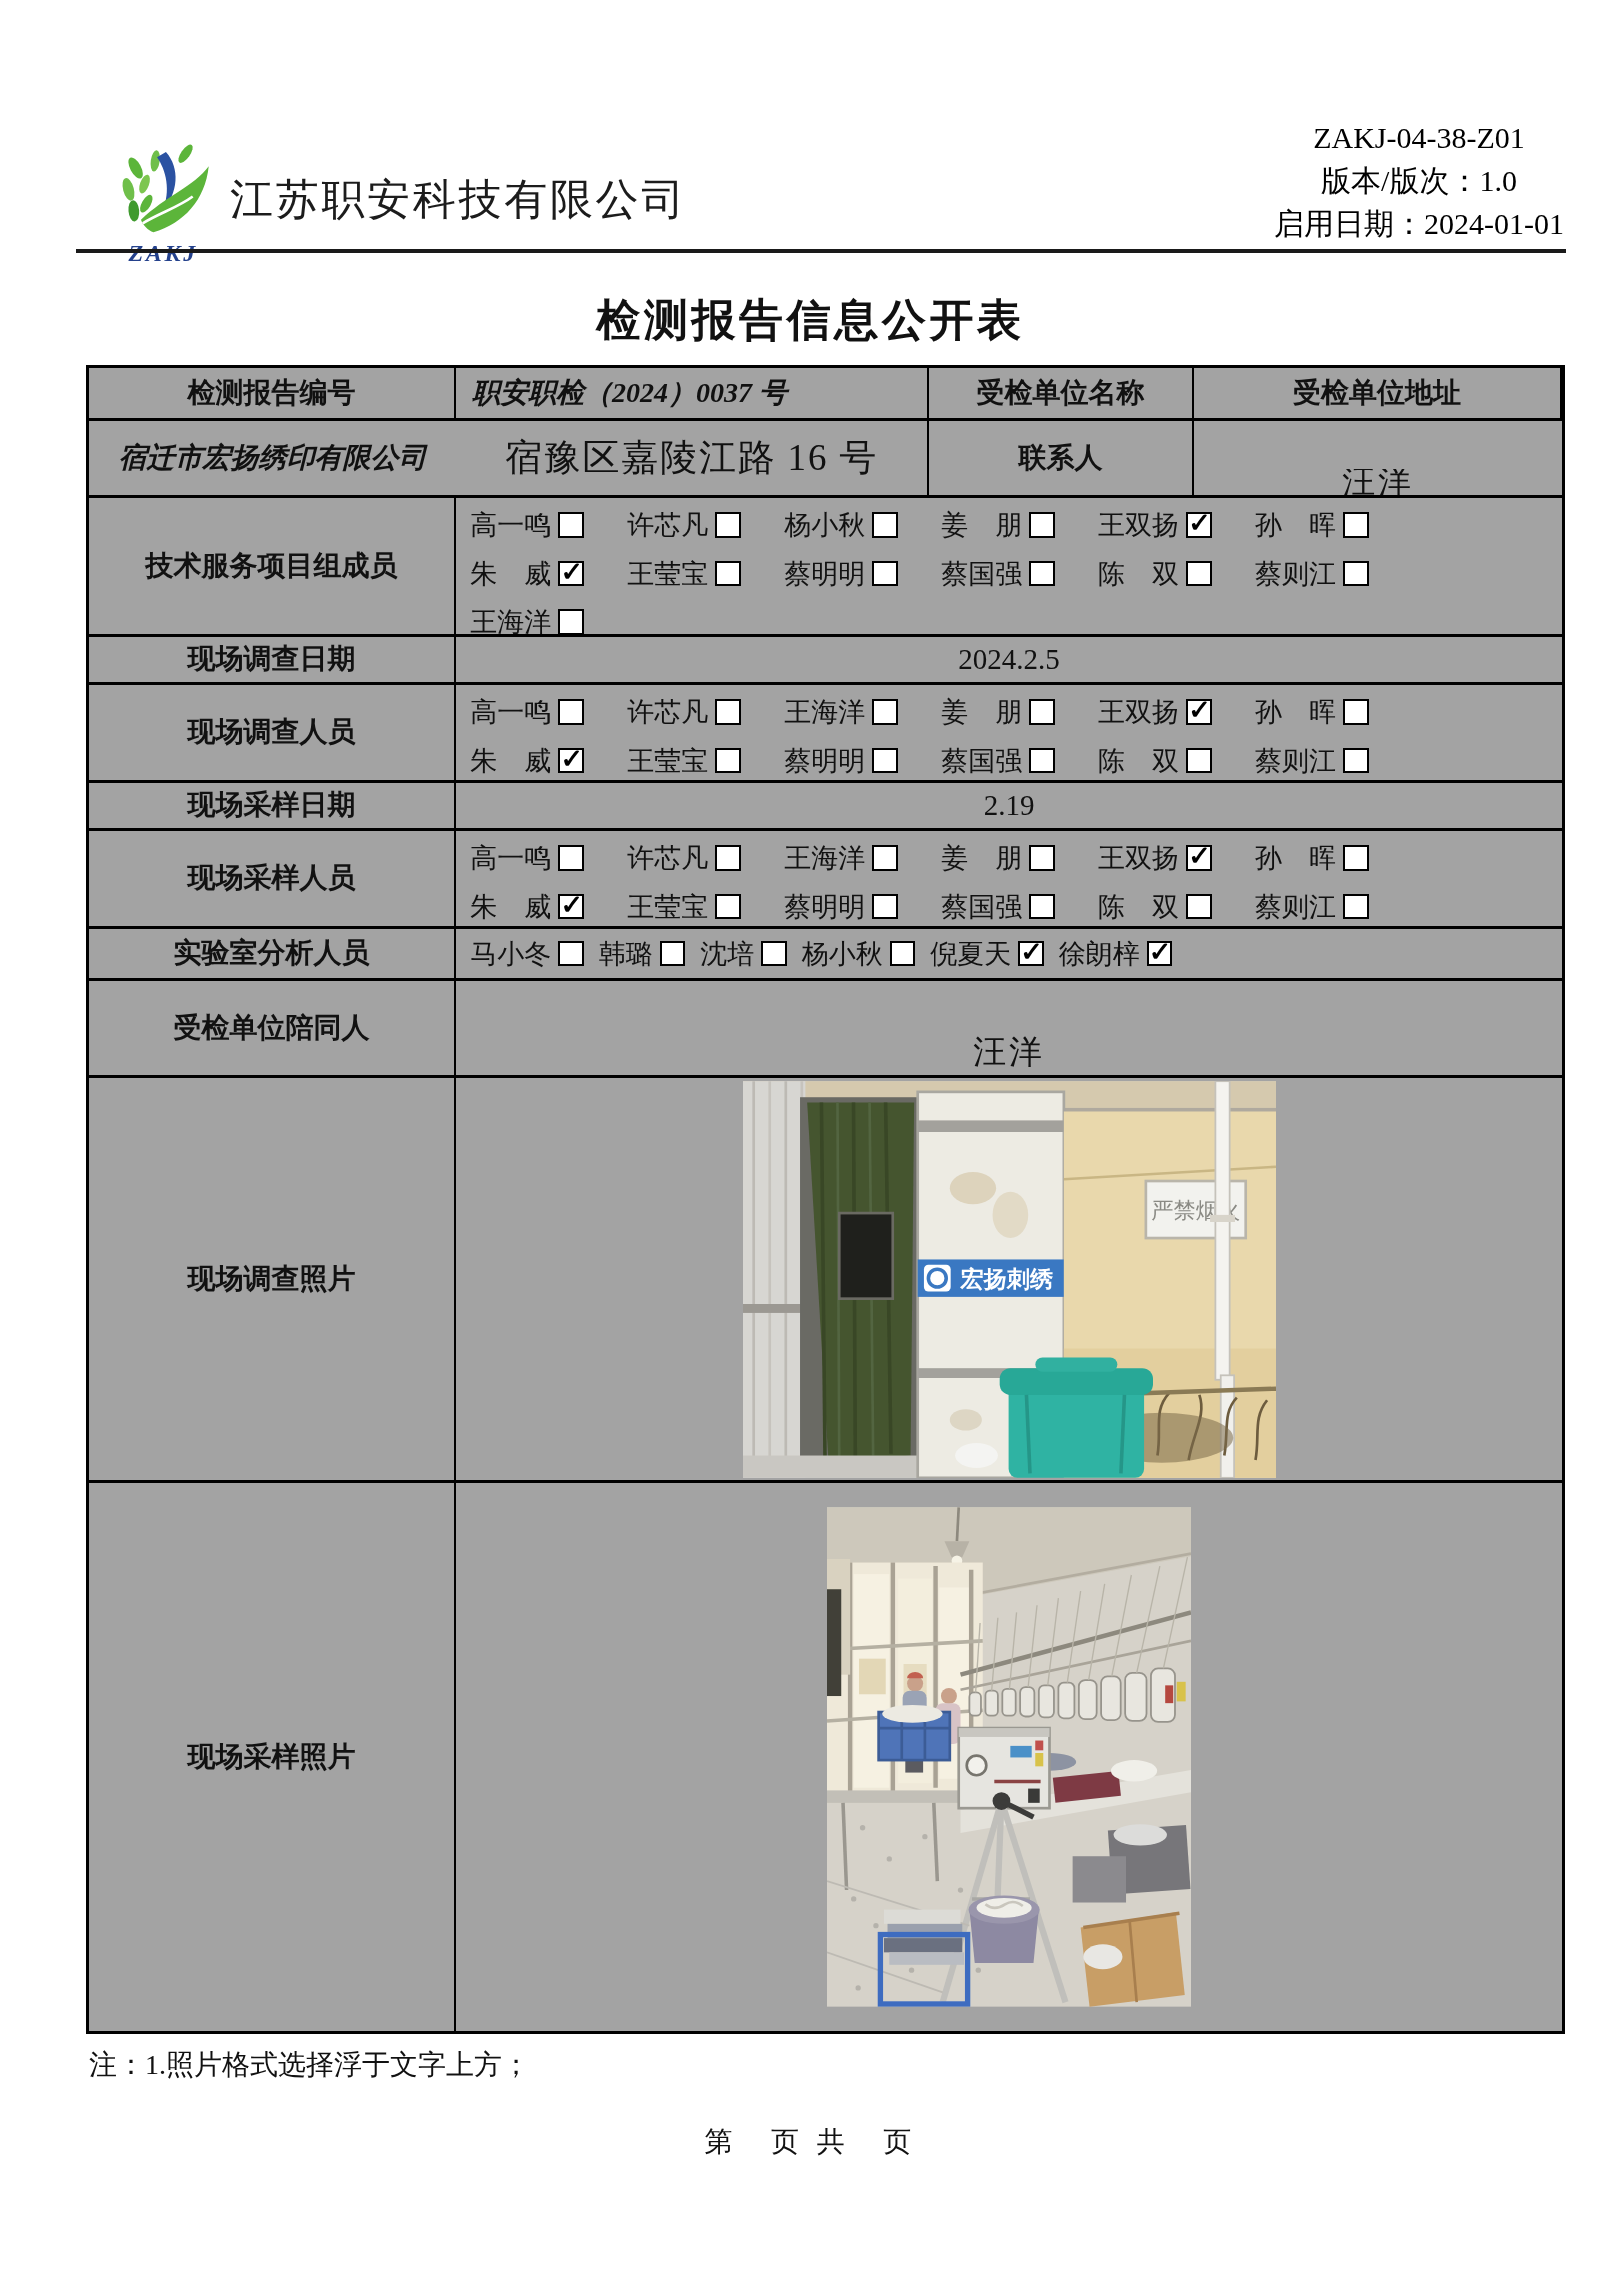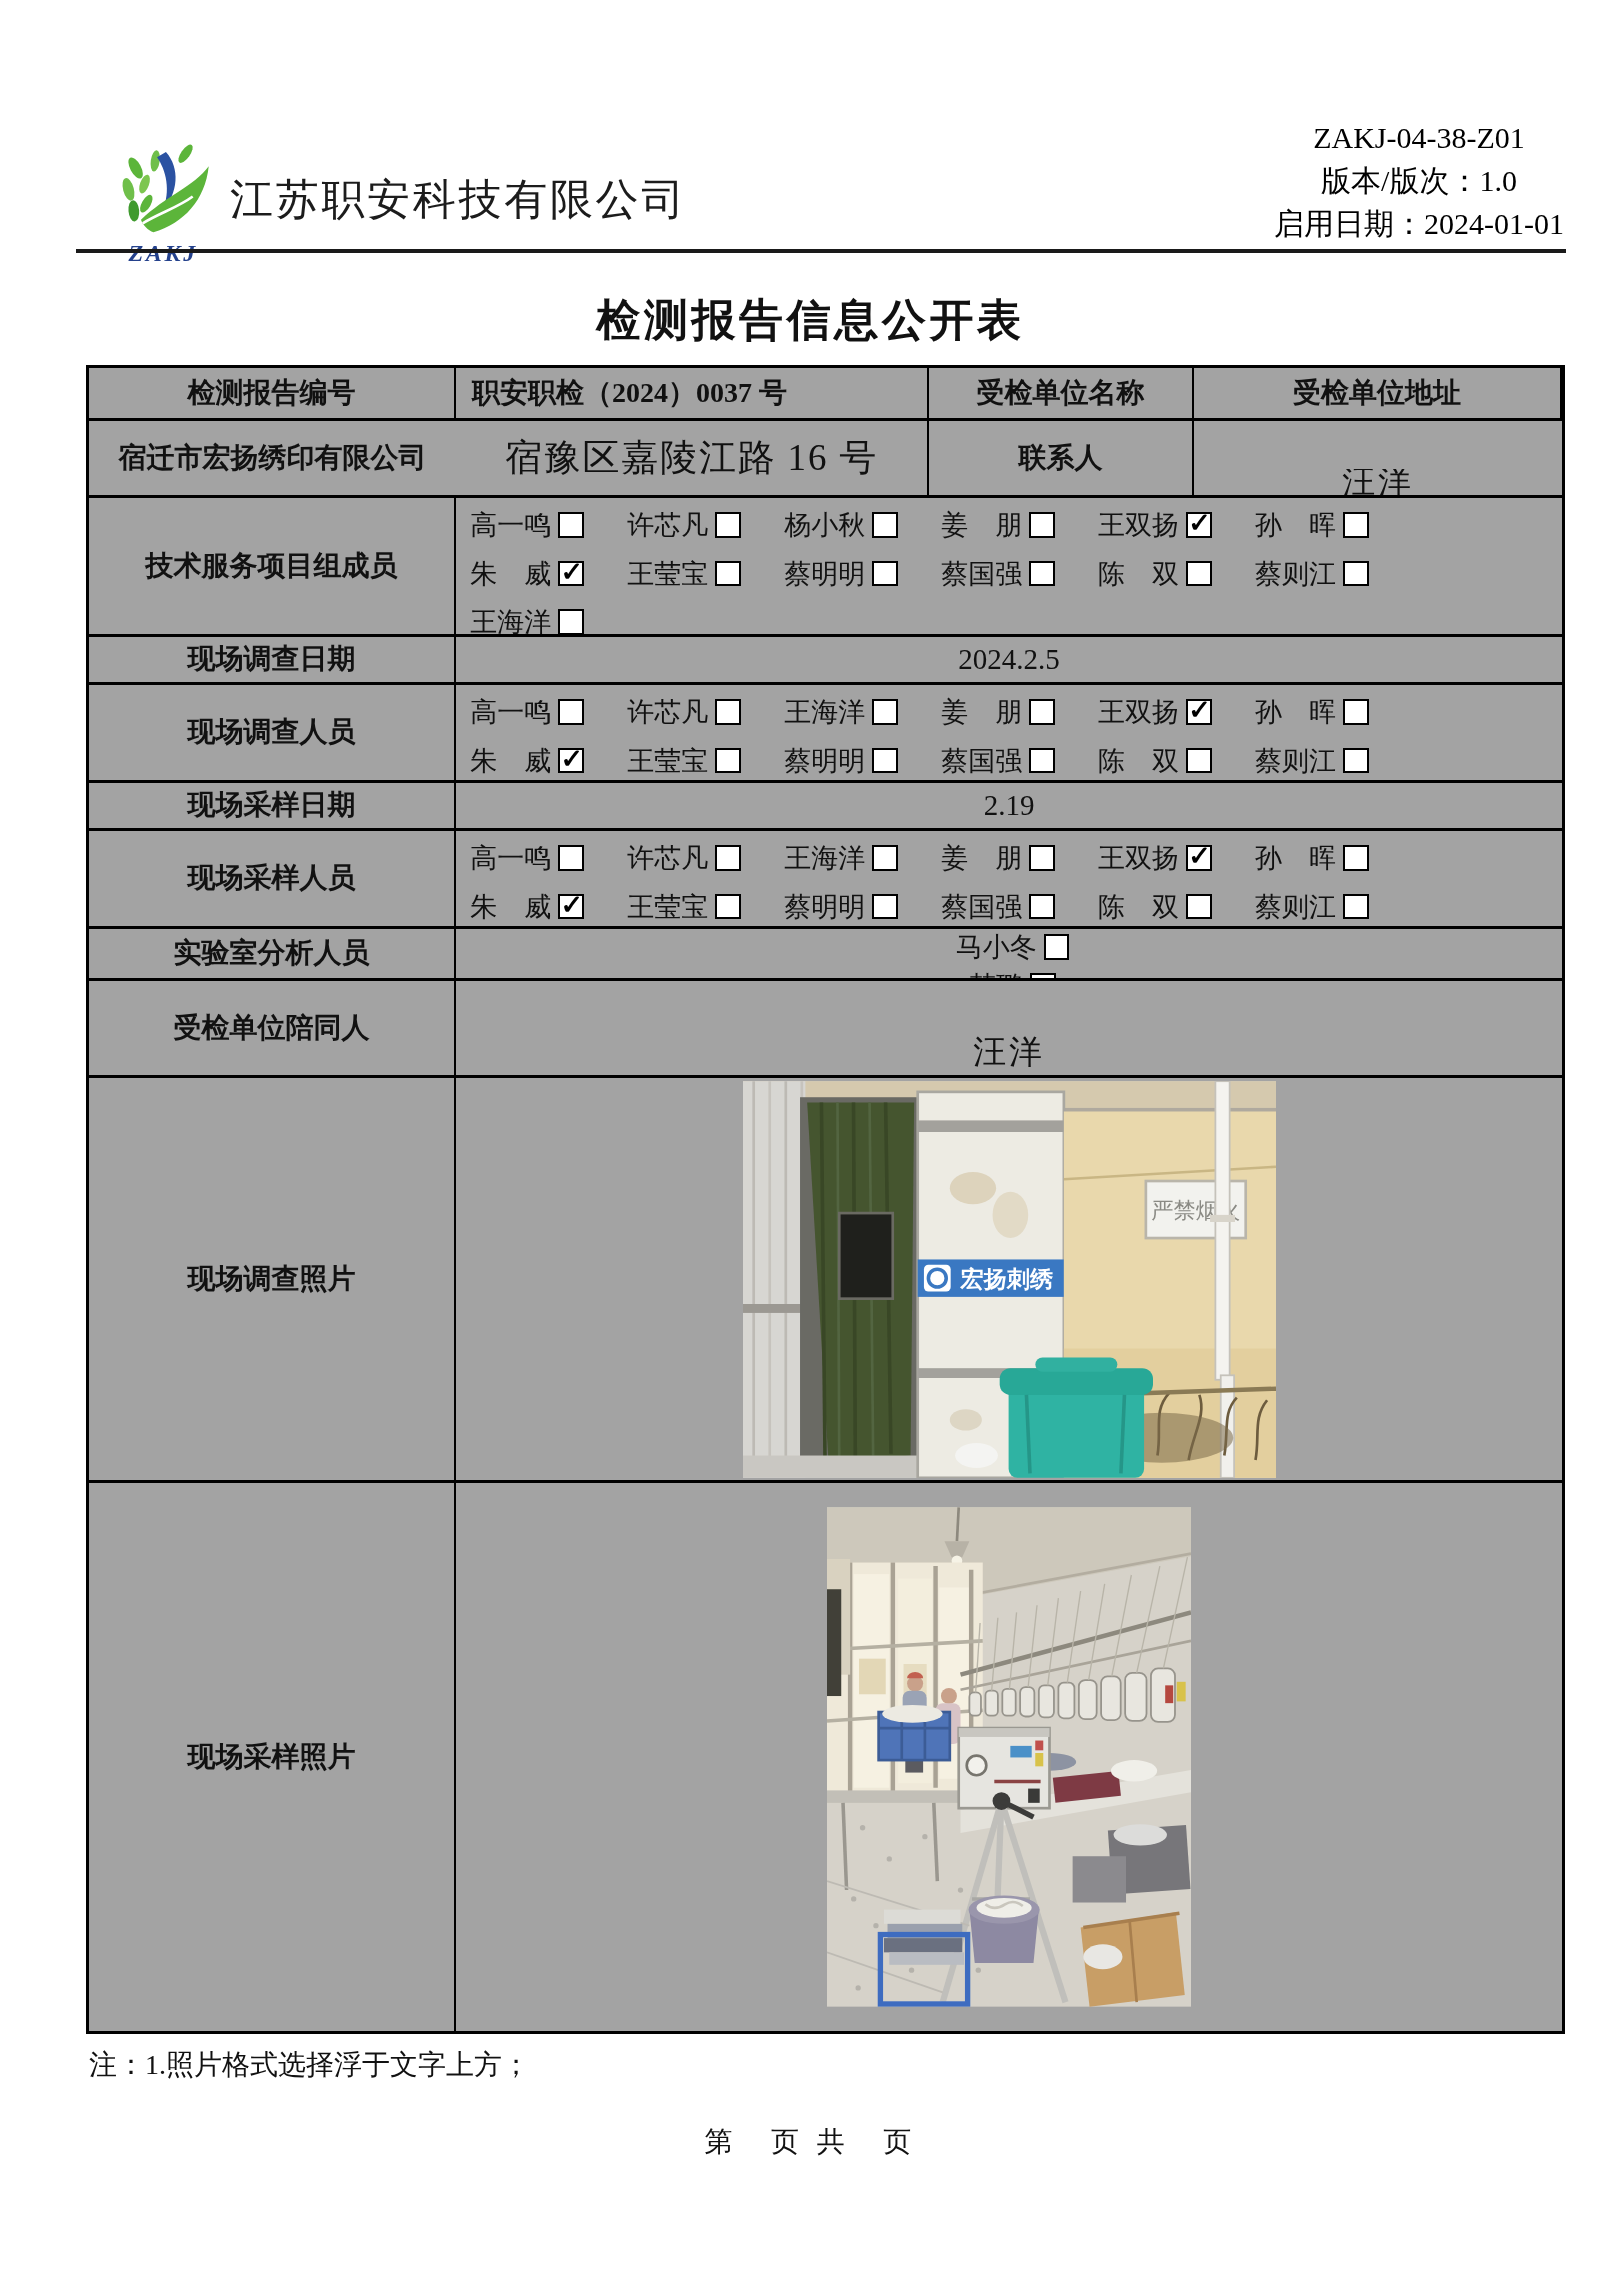--- a/index.html
+++ b/index.html
@@ -20,30 +20,30 @@
   .tbl{position:absolute;left:86px;top:365px;width:1479px;height:1669px;
        display:grid;grid-template-columns:367px 473px 265px 1fr;
        grid-template-rows:53px 77px 139px 48px 98px 48px 98px 52px 97px 405px 1fr;
        border:3.6px solid #000;box-sizing:border-box;background:#a3a3a3;}
   .c{border-right:2.7px solid #000;border-bottom:3.6px solid #000;box-sizing:border-box;
      display:flex;align-items:center;justify-content:center;overflow:hidden;}
   .lastcol{border-right:none;}
   .lastrow{border-bottom:none;}
   .span3{grid-column:2/5;}
   .lab{font-weight:700;font-size:28px;text-align:center;line-height:1.3;padding:0 5.3px;}
-  .vbold{font-weight:700;font-size:28px;}
+  .vbold{font-weight:700;font-size:28px;font-style:italic;}
   .leftal{justify-content:flex-start;padding-left:16px;}
   .big{font-size:37px;letter-spacing:1.8px;}
   .med{font-size:33px;letter-spacing:2.7px;margin-top:48px;}
   .date{font-size:29px;text-align:center;}
 
   .names-cell{display:grid;grid-template-columns:repeat(6,1fr);align-content:space-evenly;
               padding:9px 150px 9px 14.3px;row-gap:12.5px;}
-  .names-inline{display:flex;gap:3px;align-items:center;justify-content:flex-start;
-                padding-left:14.3px;padding-right:7.1px;flex-direction:column;}
+  .names-inline{display:flex;gap:15px;align-items:center;justify-content:flex-start;
+                padding-left:14.3px;padding-right:7.1px;}
   .pname{font-size:27px;white-space:nowrap;display:flex;align-items:center;}
   .cb{width:21.4px;height:21.4px;border:2.7px solid #000;margin-left:7.1px;position:relative;flex:none;background:#fff;}
   .cb[data-checked="true"]::after{content:"✓";position:absolute;left:0;top:-7.1px;font-size:27px;font-weight:700;color:#000;}
 
   .photo-cell{display:flex;align-items:center;justify-content:center;}
 
   
   .note{position:absolute;left:89px;top:2046px;font-size:28px;}
   .pfoot{position:absolute;left:0;top:2123px;width:100%;text-align:center;font-size:28px;letter-spacing:5.3px;}
 </style>

